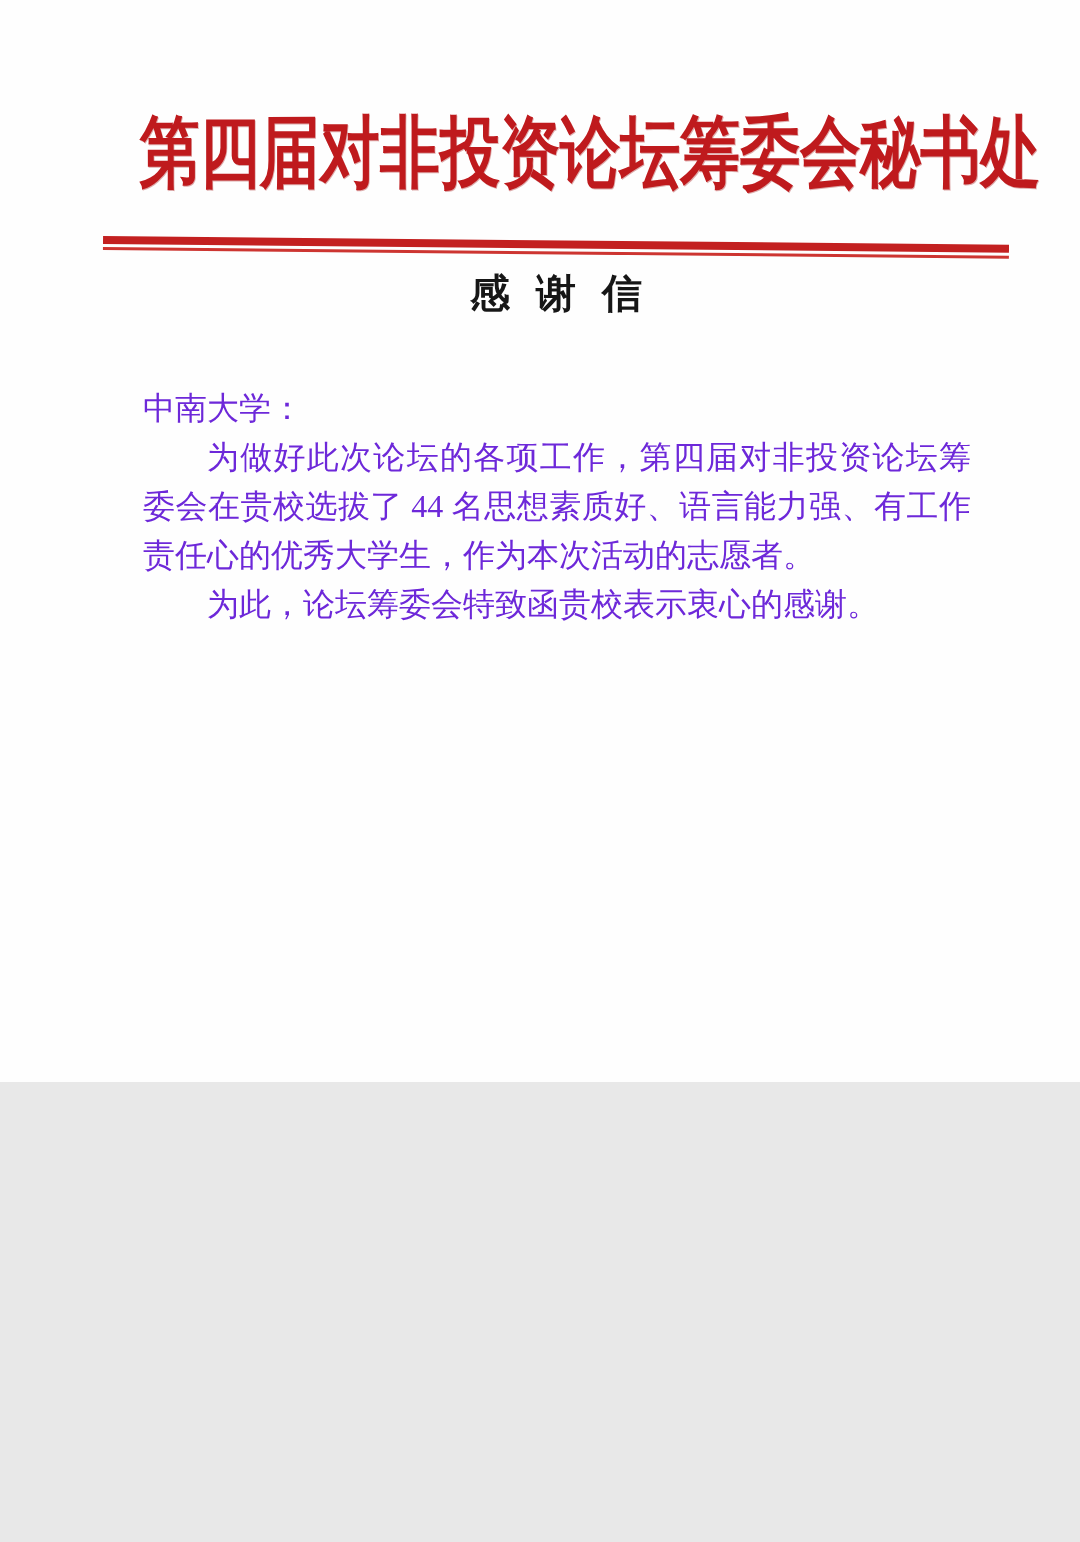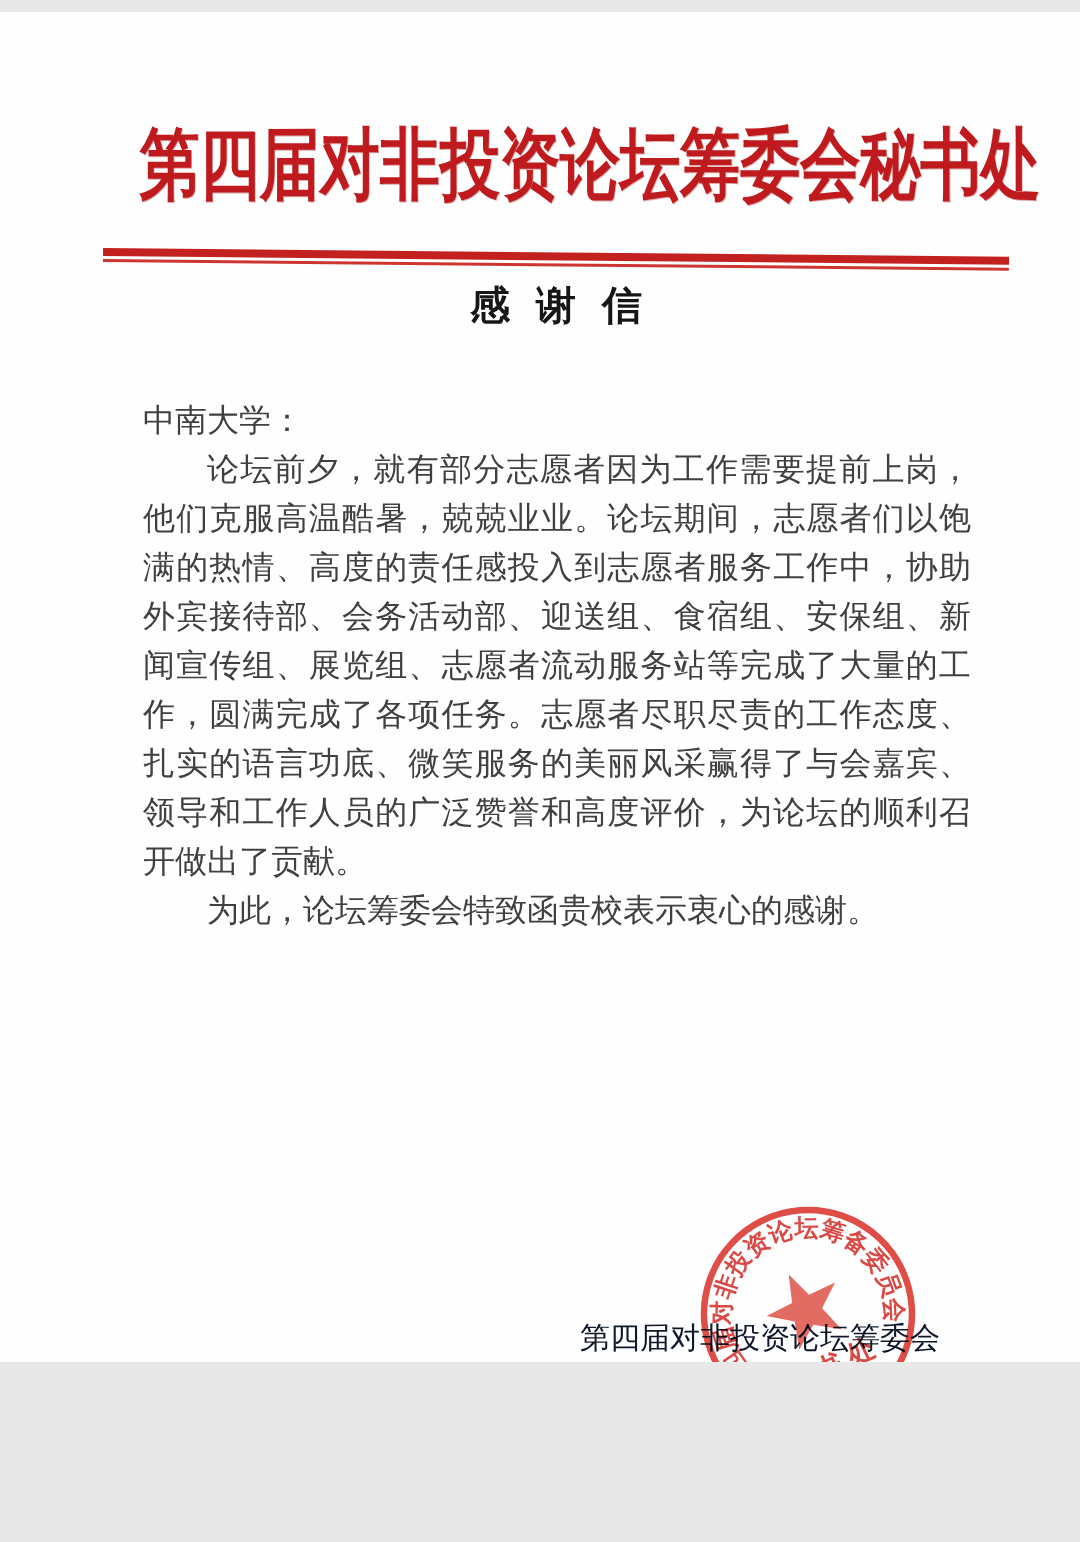--- a/index.html
+++ b/index.html
@@ -1,19 +1,19 @@
 <!DOCTYPE html>
 <html><head>
 <meta charset="utf-8">
 <style>
   html,body{margin:0;padding:0;background:#e8e8e8;}
   .page{
     position:relative;
-    width:1080px;height:1350px;
-    margin:12px auto;
+    width:1080px;height:1082px;
+    margin:0 auto;
     background:#fefefe;
     overflow:hidden;
     font-family:"Liberation Serif","DejaVu Serif",serif;
   }
   
   .letterhead{
     position:absolute;
     top:112px;left:14px;
     width:1092px;
     text-align:center;
@@ -49,21 +49,21 @@
     text-indent:26px;
     padding-left:16px;
   }
   
   .letter-body{
     position:absolute;
     left:143px;top:384px;
     width:828px;
     font-size:32px;
     line-height:49px;
-    color:#404040;
+    color:#6d28d9;
     text-align:justify;
     text-justify:inter-ideograph;
   }
   .letter-body p{margin:0;padding:0;}
   .letter-body p.indent{text-indent:2em;}
   
   .sig-line{
     position:absolute;
     top:1306px;left:580px;width:360px;
     text-align:center;
@@ -102,21 +102,21 @@
 
   <div class="rule rule-top">
     <div class="bar-thick"></div>
     <div class="bar-thin"></div>
   </div>
 
   <div class="letter-title">感谢信</div>
 
   <div class="letter-body">
     <p>中南大学：</p>
-    <p class="indent">论坛前夕，就有部分志愿者因为工作需要提前上岗，他们克服高温酷暑，兢兢业业。论坛期间，志愿者们以饱满的热情、高度的责任感投入到志愿者服务工作中，协助外宾接待部、会务活动部、迎送组、食宿组、安保组、新闻宣传组、展览组、志愿者流动服务站等完成了大量的工作，圆满完成了各项任务。志愿者尽职尽责的工作态度、扎实的语言功底、微笑服务的美丽风采赢得了与会嘉宾、领导和工作人员的广泛赞誉和高度评价，为论坛的顺利召开做出了贡献。</p>
+    <p class="indent">为做好此次论坛的各项工作，第四届对非投资论坛筹委会在贵校选拔了 44 名思想素质好、语言能力强、有工作责任心的优秀大学生，作为本次活动的志愿者。</p>
     <p class="indent">为此，论坛筹委会特致函贵校表示衷心的感谢。</p>
   </div>
 
   <div class="sig-line">第四届对非投资论坛筹委会</div>
 
   <div class="date-line">2018 年 9 月 25 日</div>
 
   <div class="seal">
     <svg viewBox="0 0 240 240" xmlns="http://www.w3.org/2000/svg">
       <circle cx="120" cy="120" r="104" fill="none" stroke="#dc3a31" stroke-width="6.5"></circle>

